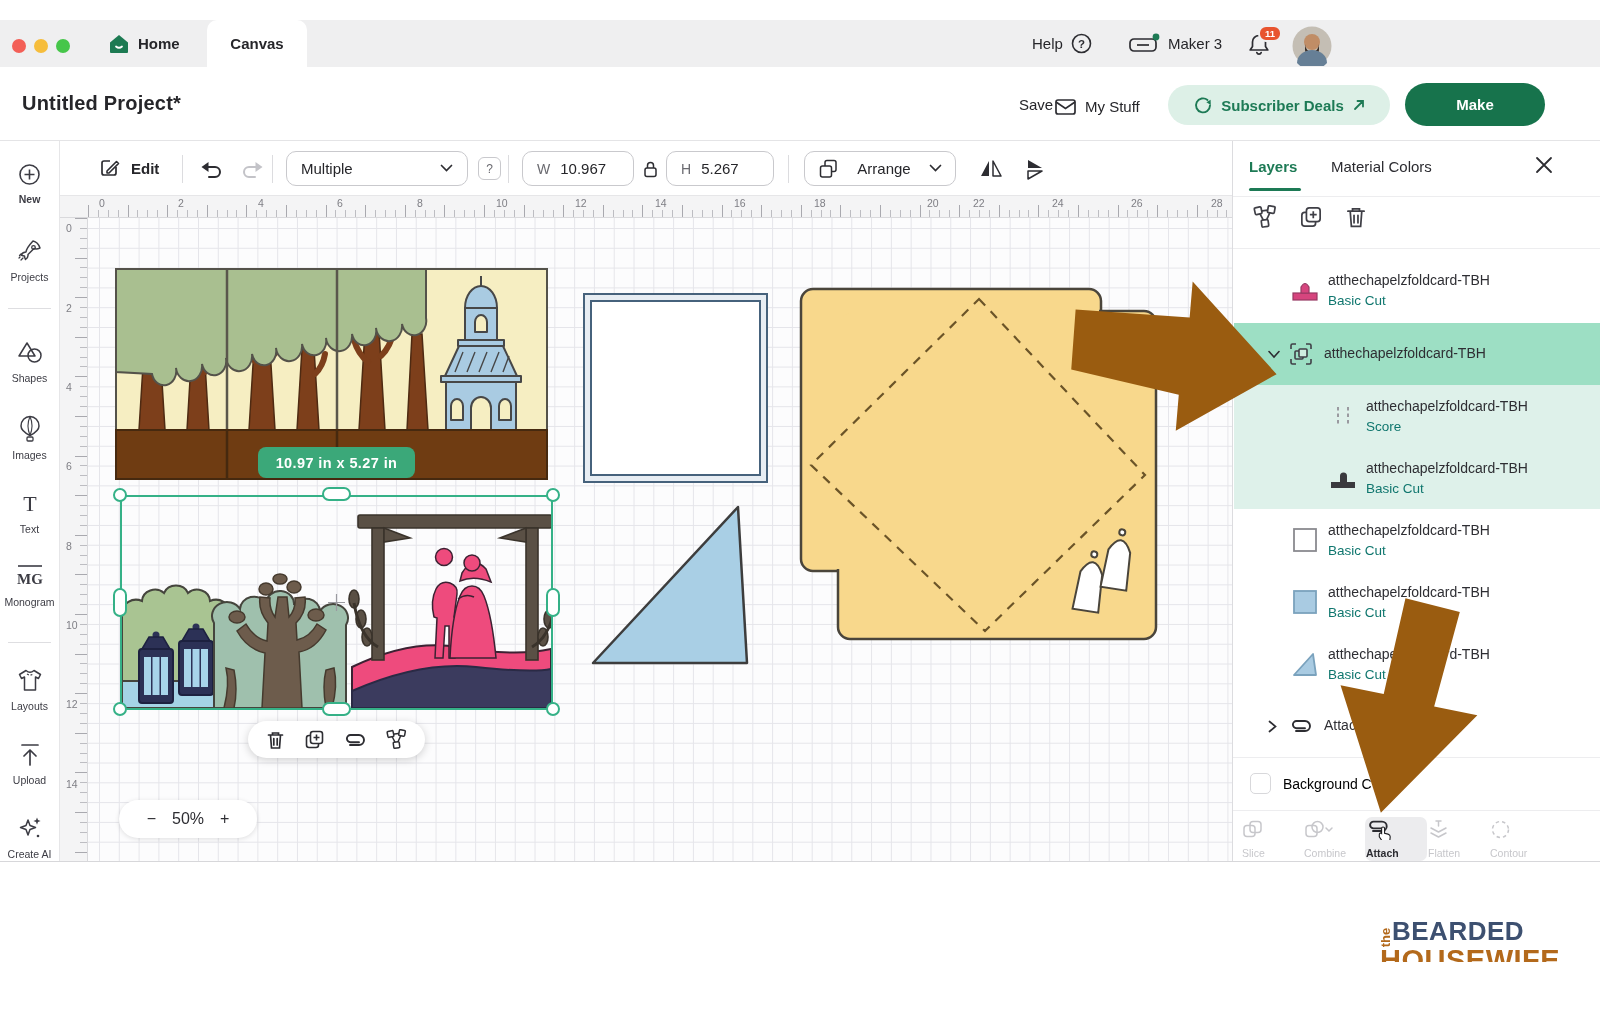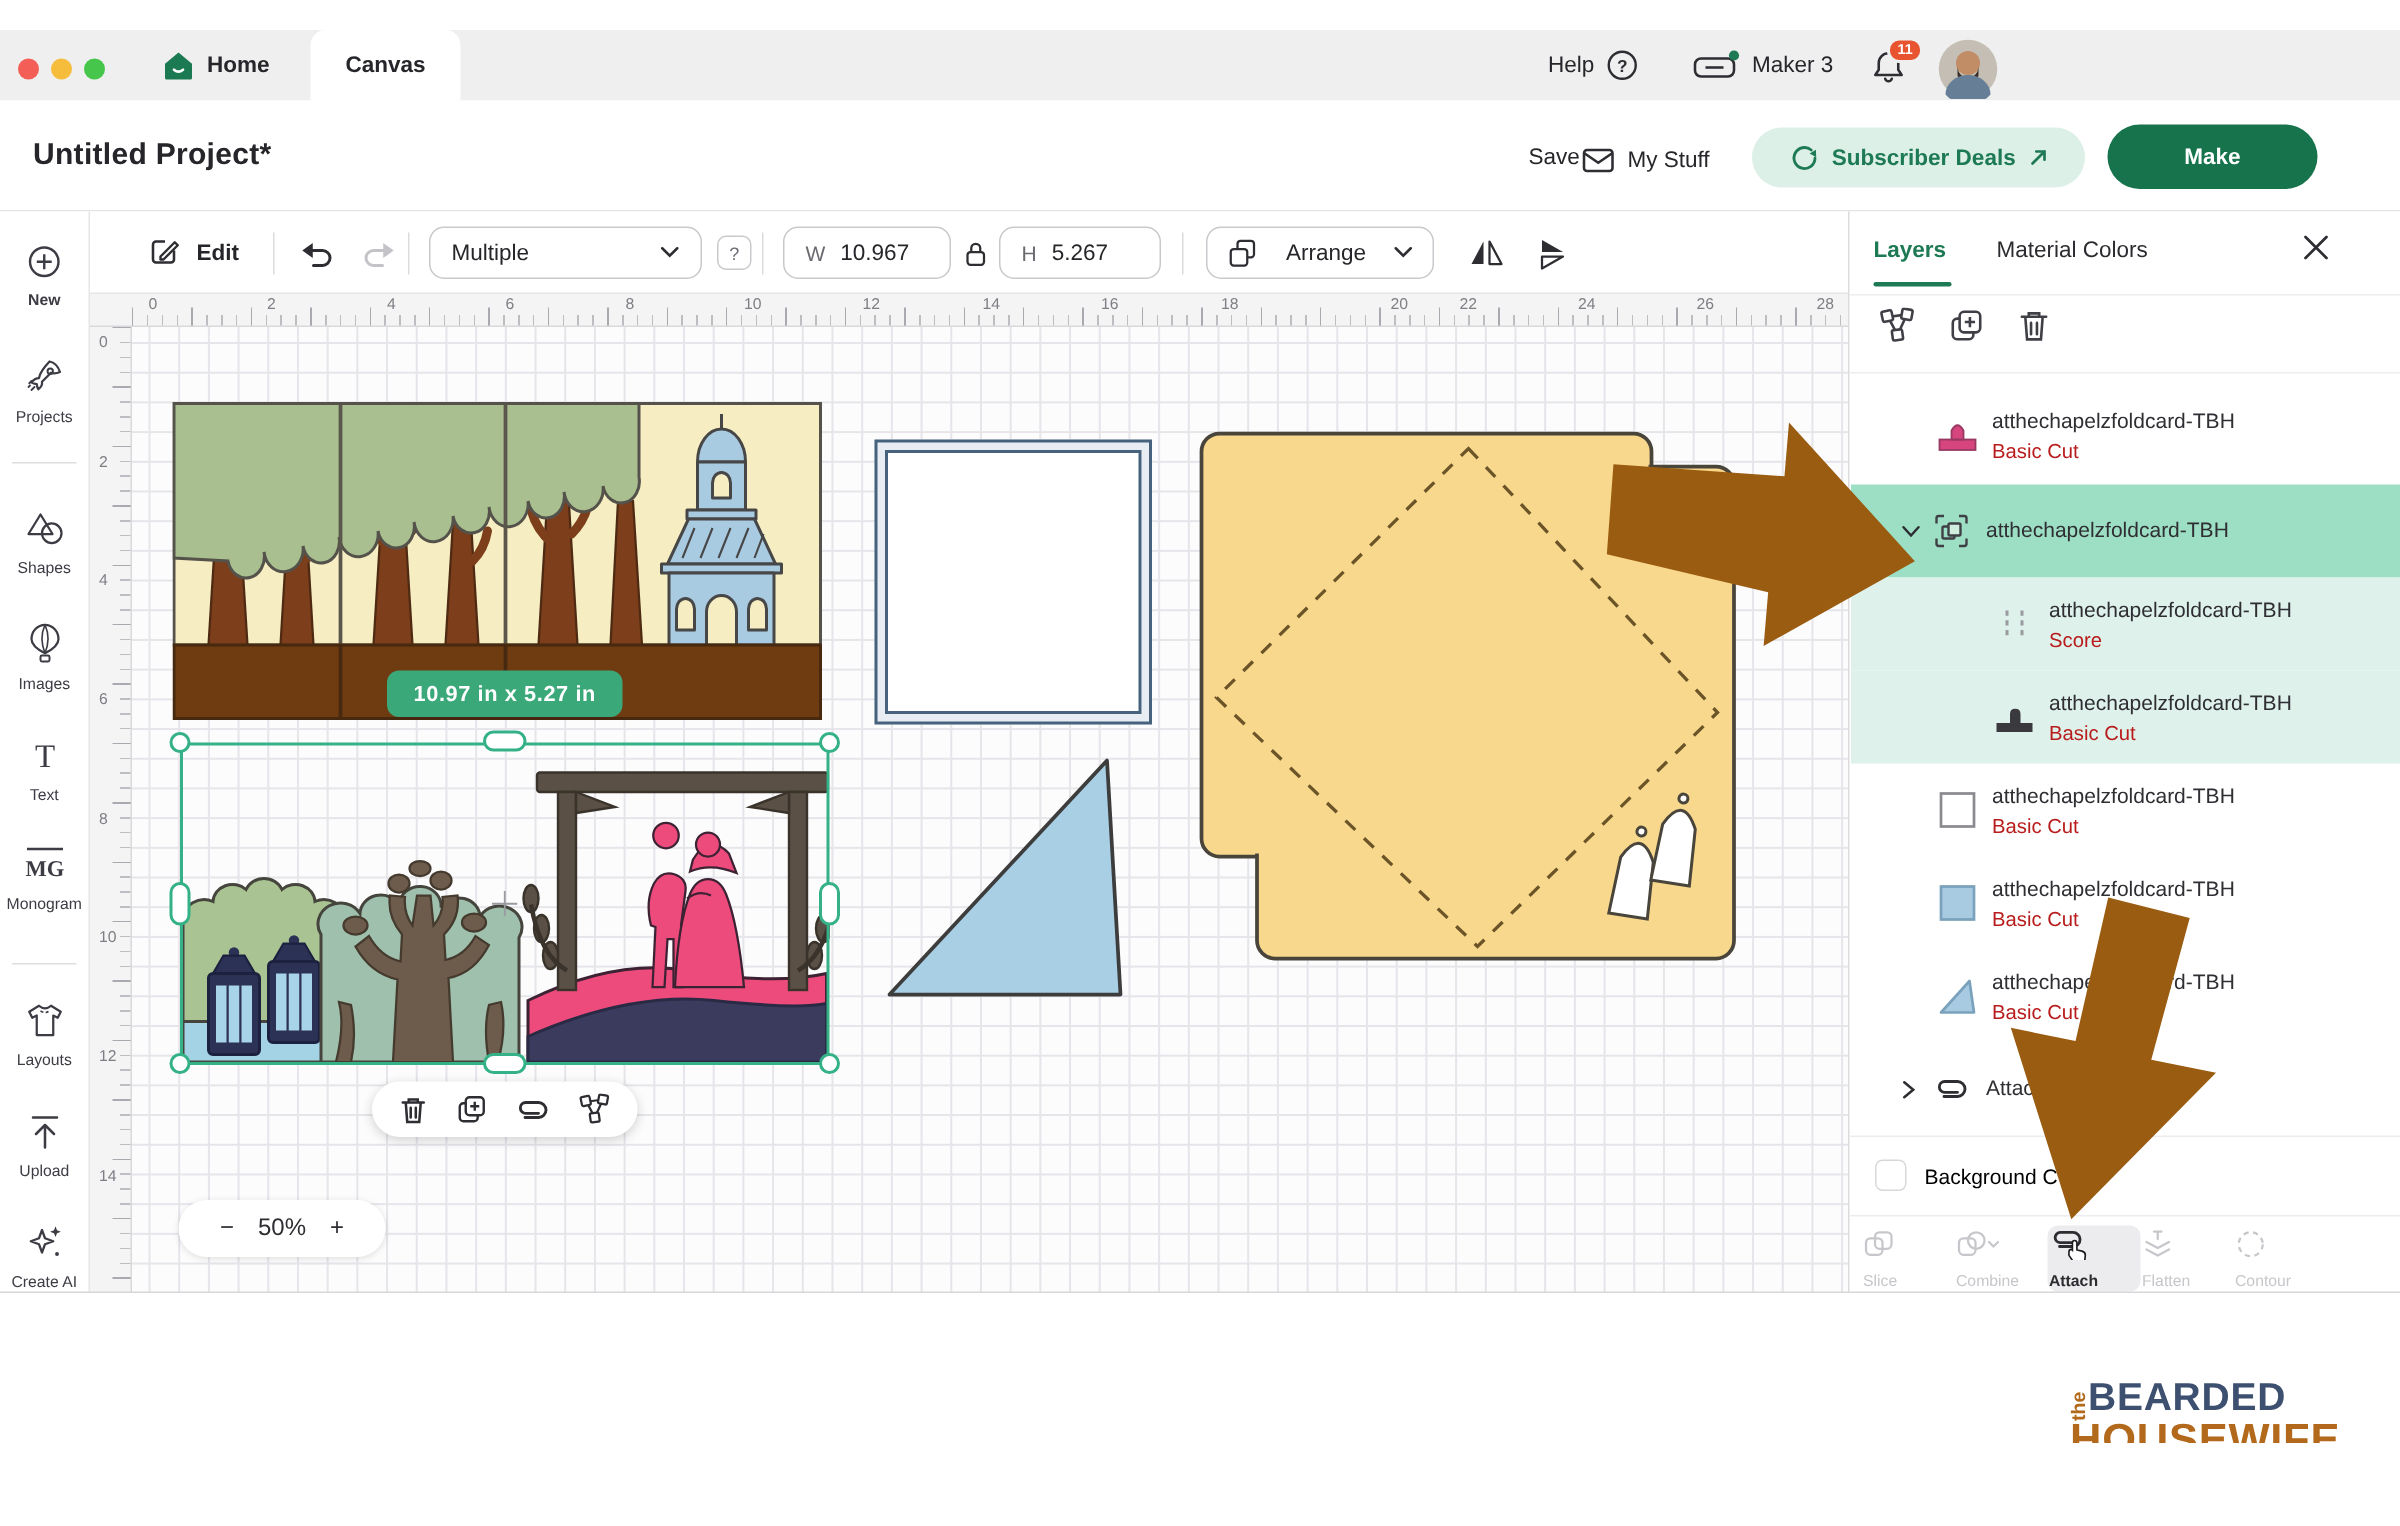--- a/index.html
+++ b/index.html
@@ -64,21 +64,21 @@
     box-shadow:0 1px 5px rgba(0,0,0,.12); display:flex; align-items:center; justify-content:center; gap:16px;
     font-size:16px; color:#2d2d32; }
   
   .panel { left:1232px; top:141px; width:368px; height:721px; background:#fff; border-left:1px solid #dcdcdf; }
   .ptab { position:absolute; top:17px; font-size:15px; }
   .ptab-underline { position:absolute; left:16px; top:47px; width:52px; height:3px; background:#1d7a55; border-radius:2px; }
   .pdiv { position:absolute; left:0; width:368px; height:1px; background:#ededef; }
   .lyr-row { position:absolute; left:1px; width:367px; display:flex; align-items:center; }
   .lyr-icon { flex:0 0 26px; height:26px; margin-right:10px; display:flex; align-items:center; justify-content:center; }
   .lyr-name { font-size:14px; color:#2e2e33; line-height:1.55; white-space:nowrap; }
-  .lyr-type { font-size:13.5px; color:#b91c1c; line-height:1.3; }
+  .lyr-type { font-size:13.5px; color:#0f766e; line-height:1.3; }
   .act-col { position:absolute; width:60px; }
   .act-col .alabel { display:block; font-size:10.5px; margin-top:3px; }
   .disabled-col { color:#c7c7cb; }
   .enabled-col { color:#2c2c31; }
   
   .main-bottom { left:0; top:861px; width:1600px; height:1px; background:#d7d7da; }
   .wm-line1 { color:#3d5070; font-weight:700; font-size:26px; letter-spacing:.5px; }
   .wm-line2 { color:#b3691b; font-weight:700; font-size:29px; letter-spacing:.5px; }
   .wm-the { color:#b3691b; font-weight:700; font-size:13px; transform:rotate(-90deg); }
 </style>

